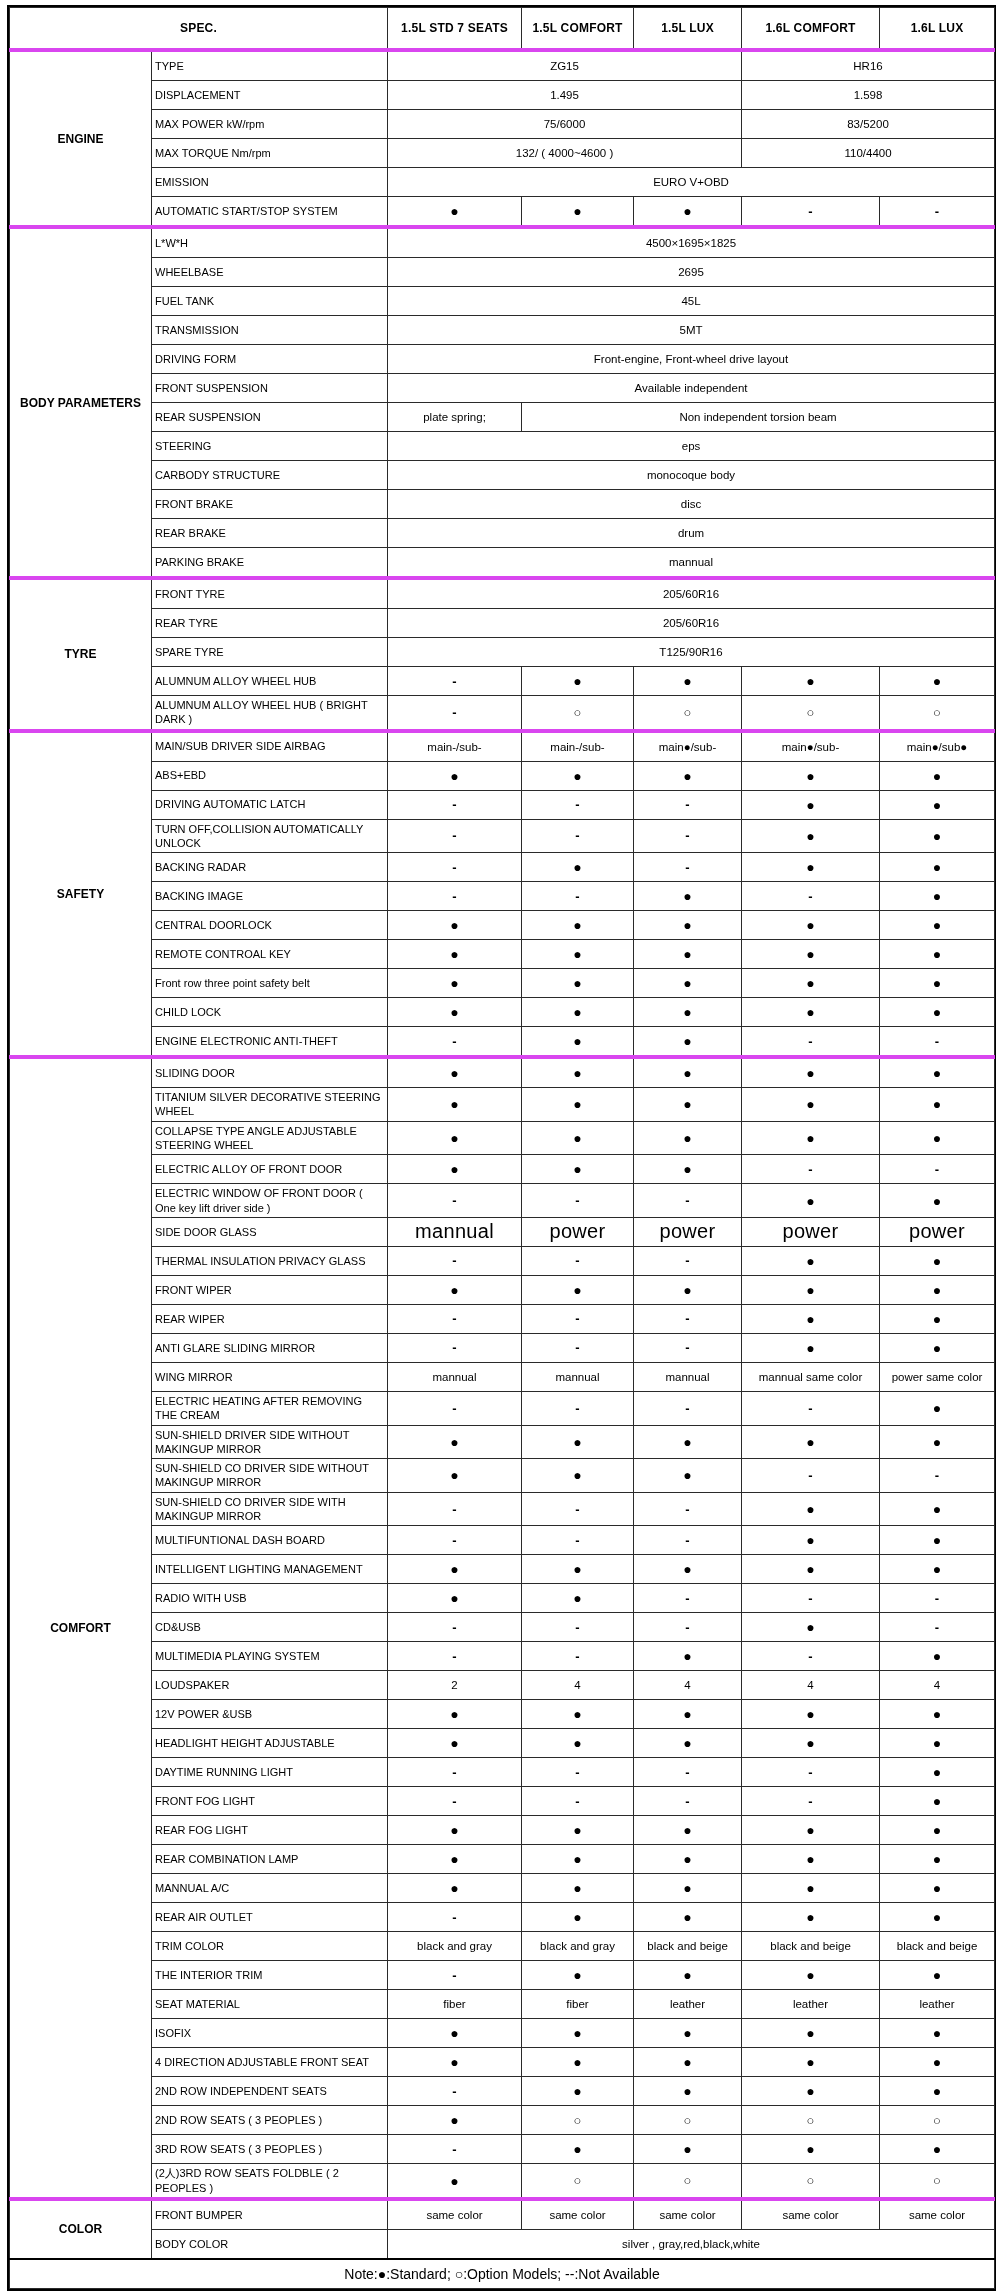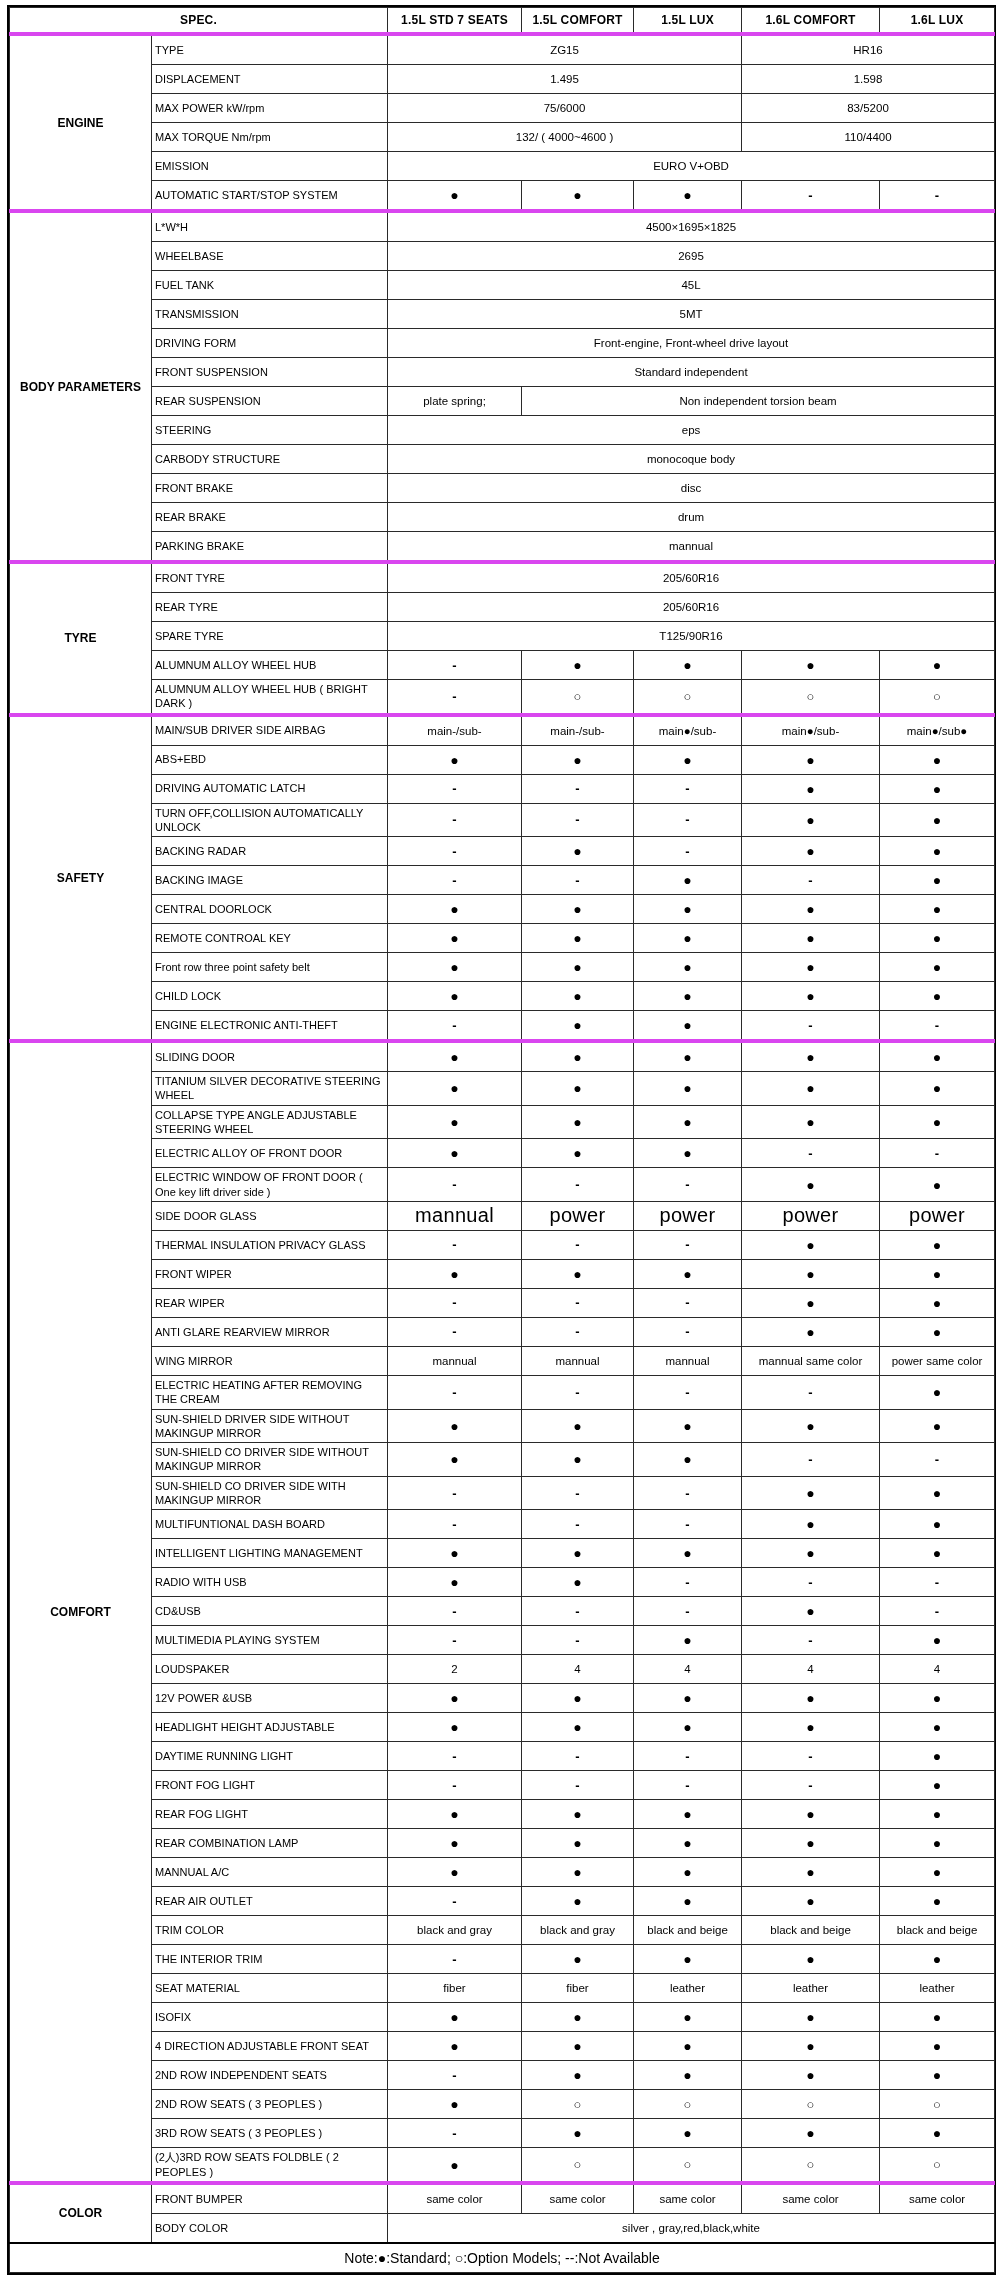--- a/index.html
+++ b/index.html
@@ -21,21 +21,21 @@
   }
   .spec th, .spec td {
     border: 1px solid #2a2a2a;
     overflow: hidden;
     vertical-align: middle;
   }
   .spec thead th {
     font-size: 12px;
     font-weight: bold;
     height: 20px;
-    padding: 2px;
+    padding: 10px;
     border-bottom: 2px solid #000;
     text-align: center;
     letter-spacing: 0.2px;
   }
   .spec tbody td { height: 24px; padding: 2px 3px; }
   .cat {
     text-align: center;
     font-size: 12px;
     padding: 2px;
     font-weight: bold;
@@ -134,21 +134,21 @@
         <tr>
           <td class="lbl">TRANSMISSION</td>
           <td class="val txt" colspan="5">5MT</td>
         </tr>
         <tr>
           <td class="lbl">DRIVING FORM</td>
           <td class="val txt" colspan="5">Front-engine, Front-wheel drive layout</td>
         </tr>
         <tr>
           <td class="lbl">FRONT SUSPENSION</td>
-          <td class="val txt" colspan="5">Standard independent</td>
+          <td class="val txt" colspan="5">Available independent</td>
         </tr>
         <tr>
           <td class="lbl">REAR SUSPENSION</td>
           <td class="val txt" colspan="1">plate spring;</td>
           <td class="val txt" colspan="4">Non independent torsion beam</td>
         </tr>
         <tr>
           <td class="lbl">STEERING</td>
           <td class="val txt" colspan="5">eps</td>
         </tr>
@@ -353,21 +353,21 @@
         </tr>
         <tr>
           <td class="lbl">REAR WIPER</td>
           <td class="val sym-dash">-</td>
           <td class="val sym-dash">-</td>
           <td class="val sym-dash">-</td>
           <td class="val sym-dot">●</td>
           <td class="val sym-dot">●</td>
         </tr>
         <tr>
-          <td class="lbl">ANTI GLARE REARVIEW MIRROR</td>
+          <td class="lbl">ANTI GLARE SLIDING MIRROR</td>
           <td class="val sym-dash">-</td>
           <td class="val sym-dash">-</td>
           <td class="val sym-dash">-</td>
           <td class="val sym-dot">●</td>
           <td class="val sym-dot">●</td>
         </tr>
         <tr>
           <td class="lbl">WING MIRROR</td>
           <td class="val txt">mannual</td>
           <td class="val txt">mannual</td>

